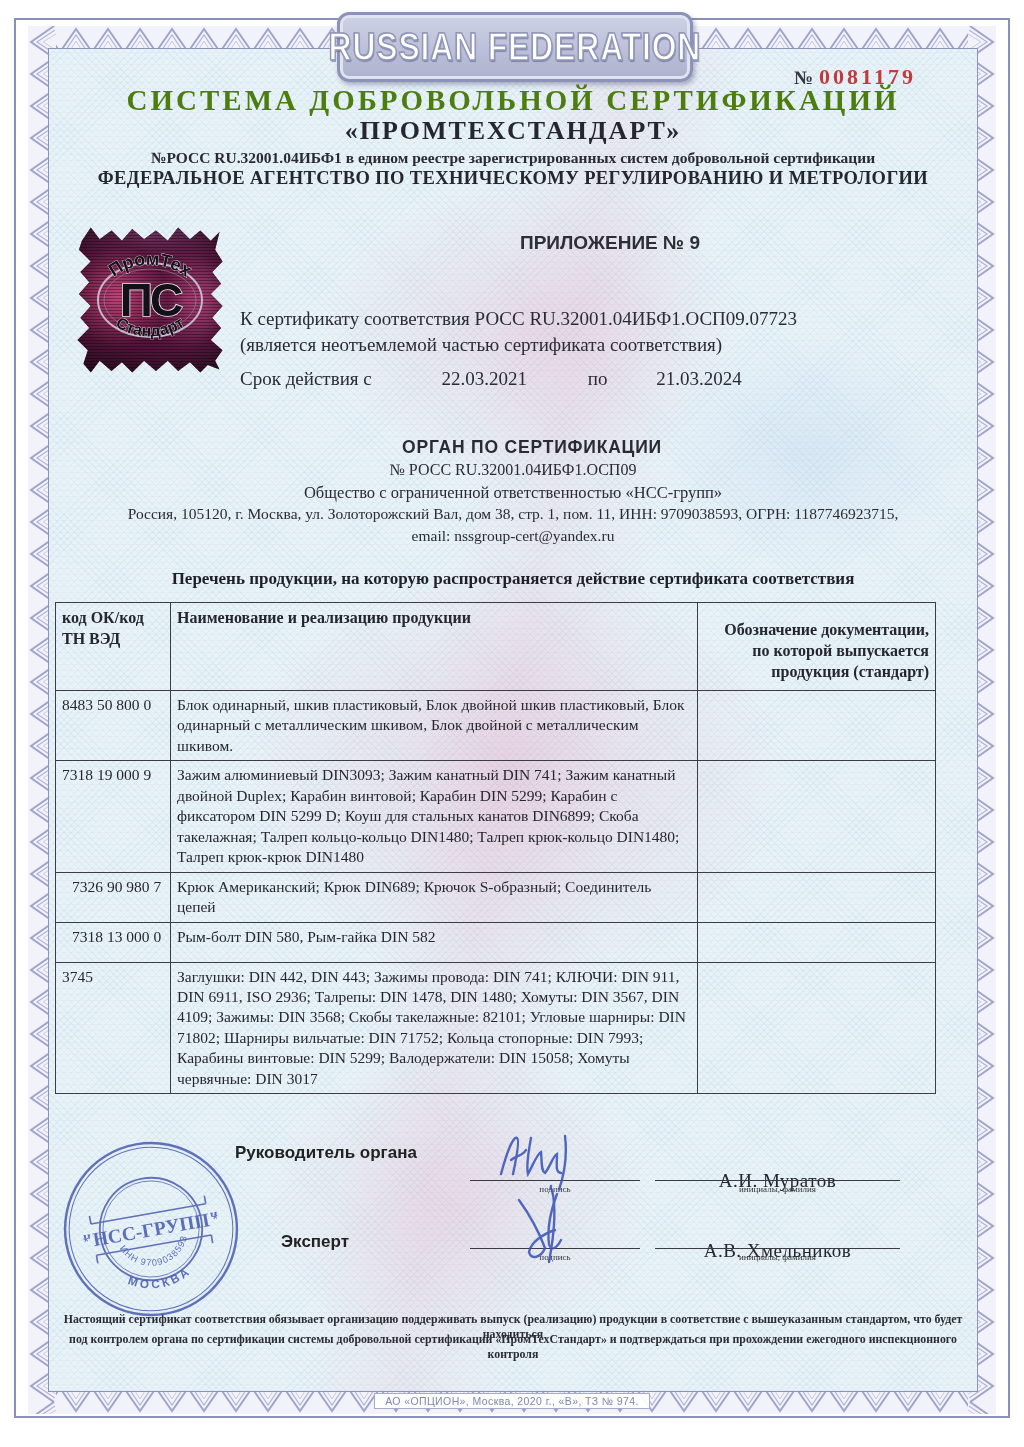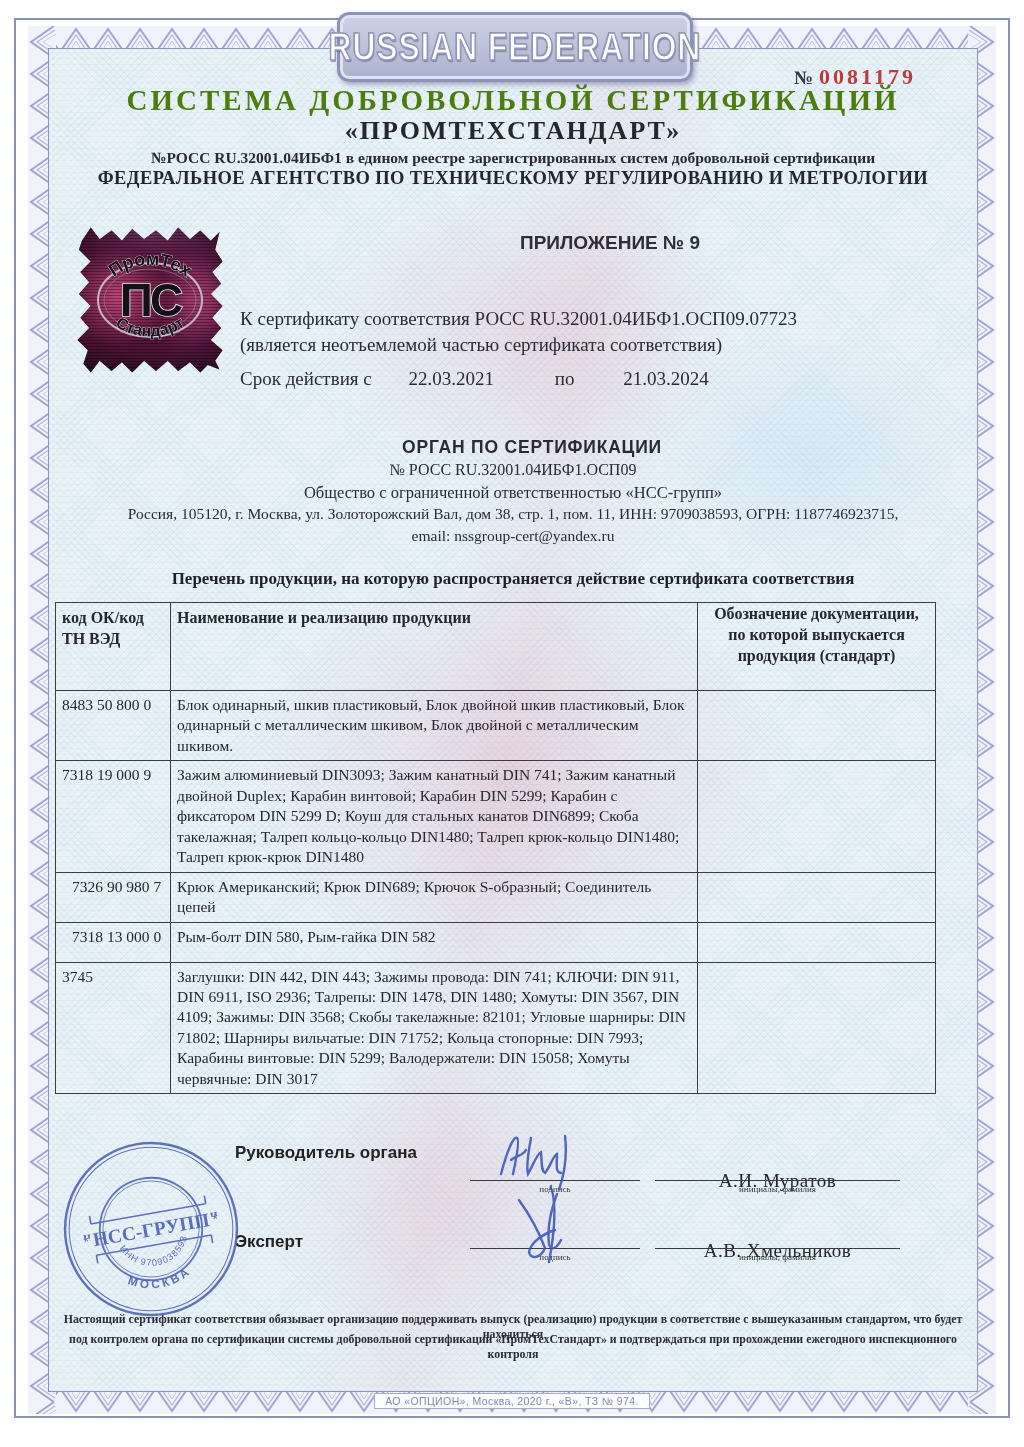--- a/index.html
+++ b/index.html
@@ -64,37 +64,37 @@
       radial-gradient(circle at 74% 50%, #d0558e 0%, rgba(100,25,70,.8) 36%, rgba(20,8,20,0) 68%),
       radial-gradient(circle at 50% 8%, #7f5a88 0%, rgba(30,12,30,0) 45%),
       linear-gradient(#221020,#160a16);}
   .holo svg{display:block;}
 
   
   .annex-title{top:232px;left:250px;width:720px;text-align:center;
     font-family:"Liberation Sans","DejaVu Sans",sans-serif;font-weight:700;font-size:19px;color:#2e2e36;}
   .certline{left:240px;top:306px;font-size:19px;color:#2b2b33;line-height:26px;}
   .validity{left:240px;top:368px;font-size:19px;color:#2b2b33;}
-  .validity .gap1{margin-left:32px;} .validity .gap2{margin-left:56px;} .validity .gap3{margin-left:44px;}
+  .validity .gap1{margin-left:65px;} .validity .gap2{margin-left:56px;} .validity .gap3{margin-left:44px;}
 
   
   .org-title{top:437px;font-family:"Liberation Sans","DejaVu Sans",sans-serif;font-weight:700;
              font-size:17.5px;letter-spacing:.8px;color:#2a2a33;margin-left:19px;}
   .org-num{top:461px;font-size:16px;}
   .org-company{top:483px;font-size:16.5px;}
   .org-addr{top:505px;font-size:15.5px;}
   .org-email{top:527px;font-size:15.5px;}
   .products-heading{top:569px;font-size:17px;font-weight:700;color:#1f1f28;}
 
   
   .ptable{position:absolute;left:55px;top:602px;border-collapse:collapse;table-layout:fixed;width:880px;}
   .ptable th,.ptable td{border:1.5px solid #3c3c46;vertical-align:top;
       font-size:15.5px;line-height:1.32;padding:4px 6px;color:#26262e;}
   .ptable th{font-weight:700;font-size:16px;text-align:left;}
-  .ptable th.c3{text-align:center;padding-top:0;}
+  .ptable th.c3{text-align:right;padding-top:16px;}
   .ptable td.code{white-space:nowrap;}
   .ptable tr.ind td.code{padding-left:16px;}
   .h-hdr{height:88px;} .h-r1{height:66px;} .h-r2{height:96px;} .h-r3{height:46px;} .h-r4{height:40px;} .h-r5{height:110px;}
 
   
   .sig-label{position:absolute;font-family:"Liberation Sans","DejaVu Sans",sans-serif;
              font-weight:700;font-size:17px;color:#222;}
   .sig-line{position:absolute;border-bottom:1.2px solid #3a3a45;}
   .sig-caption{position:absolute;font-size:9px;color:#333;text-align:center;}
   .sig-name{position:absolute;font-size:19px;color:#26262e;text-align:center;letter-spacing:.5px;margin-top:18px;}
@@ -269,21 +269,21 @@
       <path d="M36,10 C33,26 31,38 33,46 C38,37 42,26 46,24 C47,35 46,43 50,45 C55,39 58,28 62,26 C62,37 60,44 66,45"></path>
       <path d="M70,8 C72,24 70,44 64,62 C60,70 54,68 56,58"></path>
     </g>
   </svg>
   <div class="sig-line" style="left:470px;top:1158px;width:170px;height:22px;"></div>
   <div class="sig-caption" style="left:470px;top:1184px;width:170px;">подпись</div>
   <div class="sig-name" style="left:655px;top:1152px;width:245px;">А.И. Муратов</div>
   <div class="sig-line" style="left:655px;top:1158px;width:245px;height:22px;"></div>
   <div class="sig-caption" style="left:655px;top:1184px;width:245px;">инициалы, фамилия</div>
 
-  <div class="sig-label" style="left:235px;top:1232px;">Эксперт</div>
+  <div class="sig-label" style="left:235px;top:1232px;padding-left:46px;">Эксперт</div>
   <svg class="autograph" style="left:505px;top:1186px;" width="90" height="78">
     <g fill="none" stroke="#3c55b6" stroke-width="2.4" stroke-linecap="round" opacity=".88">
       <path d="M14,14 C24,28 34,46 40,62 C36,72 26,74 24,66 C26,56 38,48 50,44"></path>
       <path d="M52,8 C46,24 42,42 44,58 C46,66 52,62 56,54"></path>
       <path d="M47,4 C51,20 50,44 44,76"></path>
     </g>
   </svg>
   <div class="sig-line" style="left:470px;top:1226px;width:170px;height:22px;"></div>
   <div class="sig-caption" style="left:470px;top:1252px;width:170px;">подпись</div>
   <div class="sig-name" style="left:655px;top:1222px;width:245px;">А.В. Хмельников</div>

